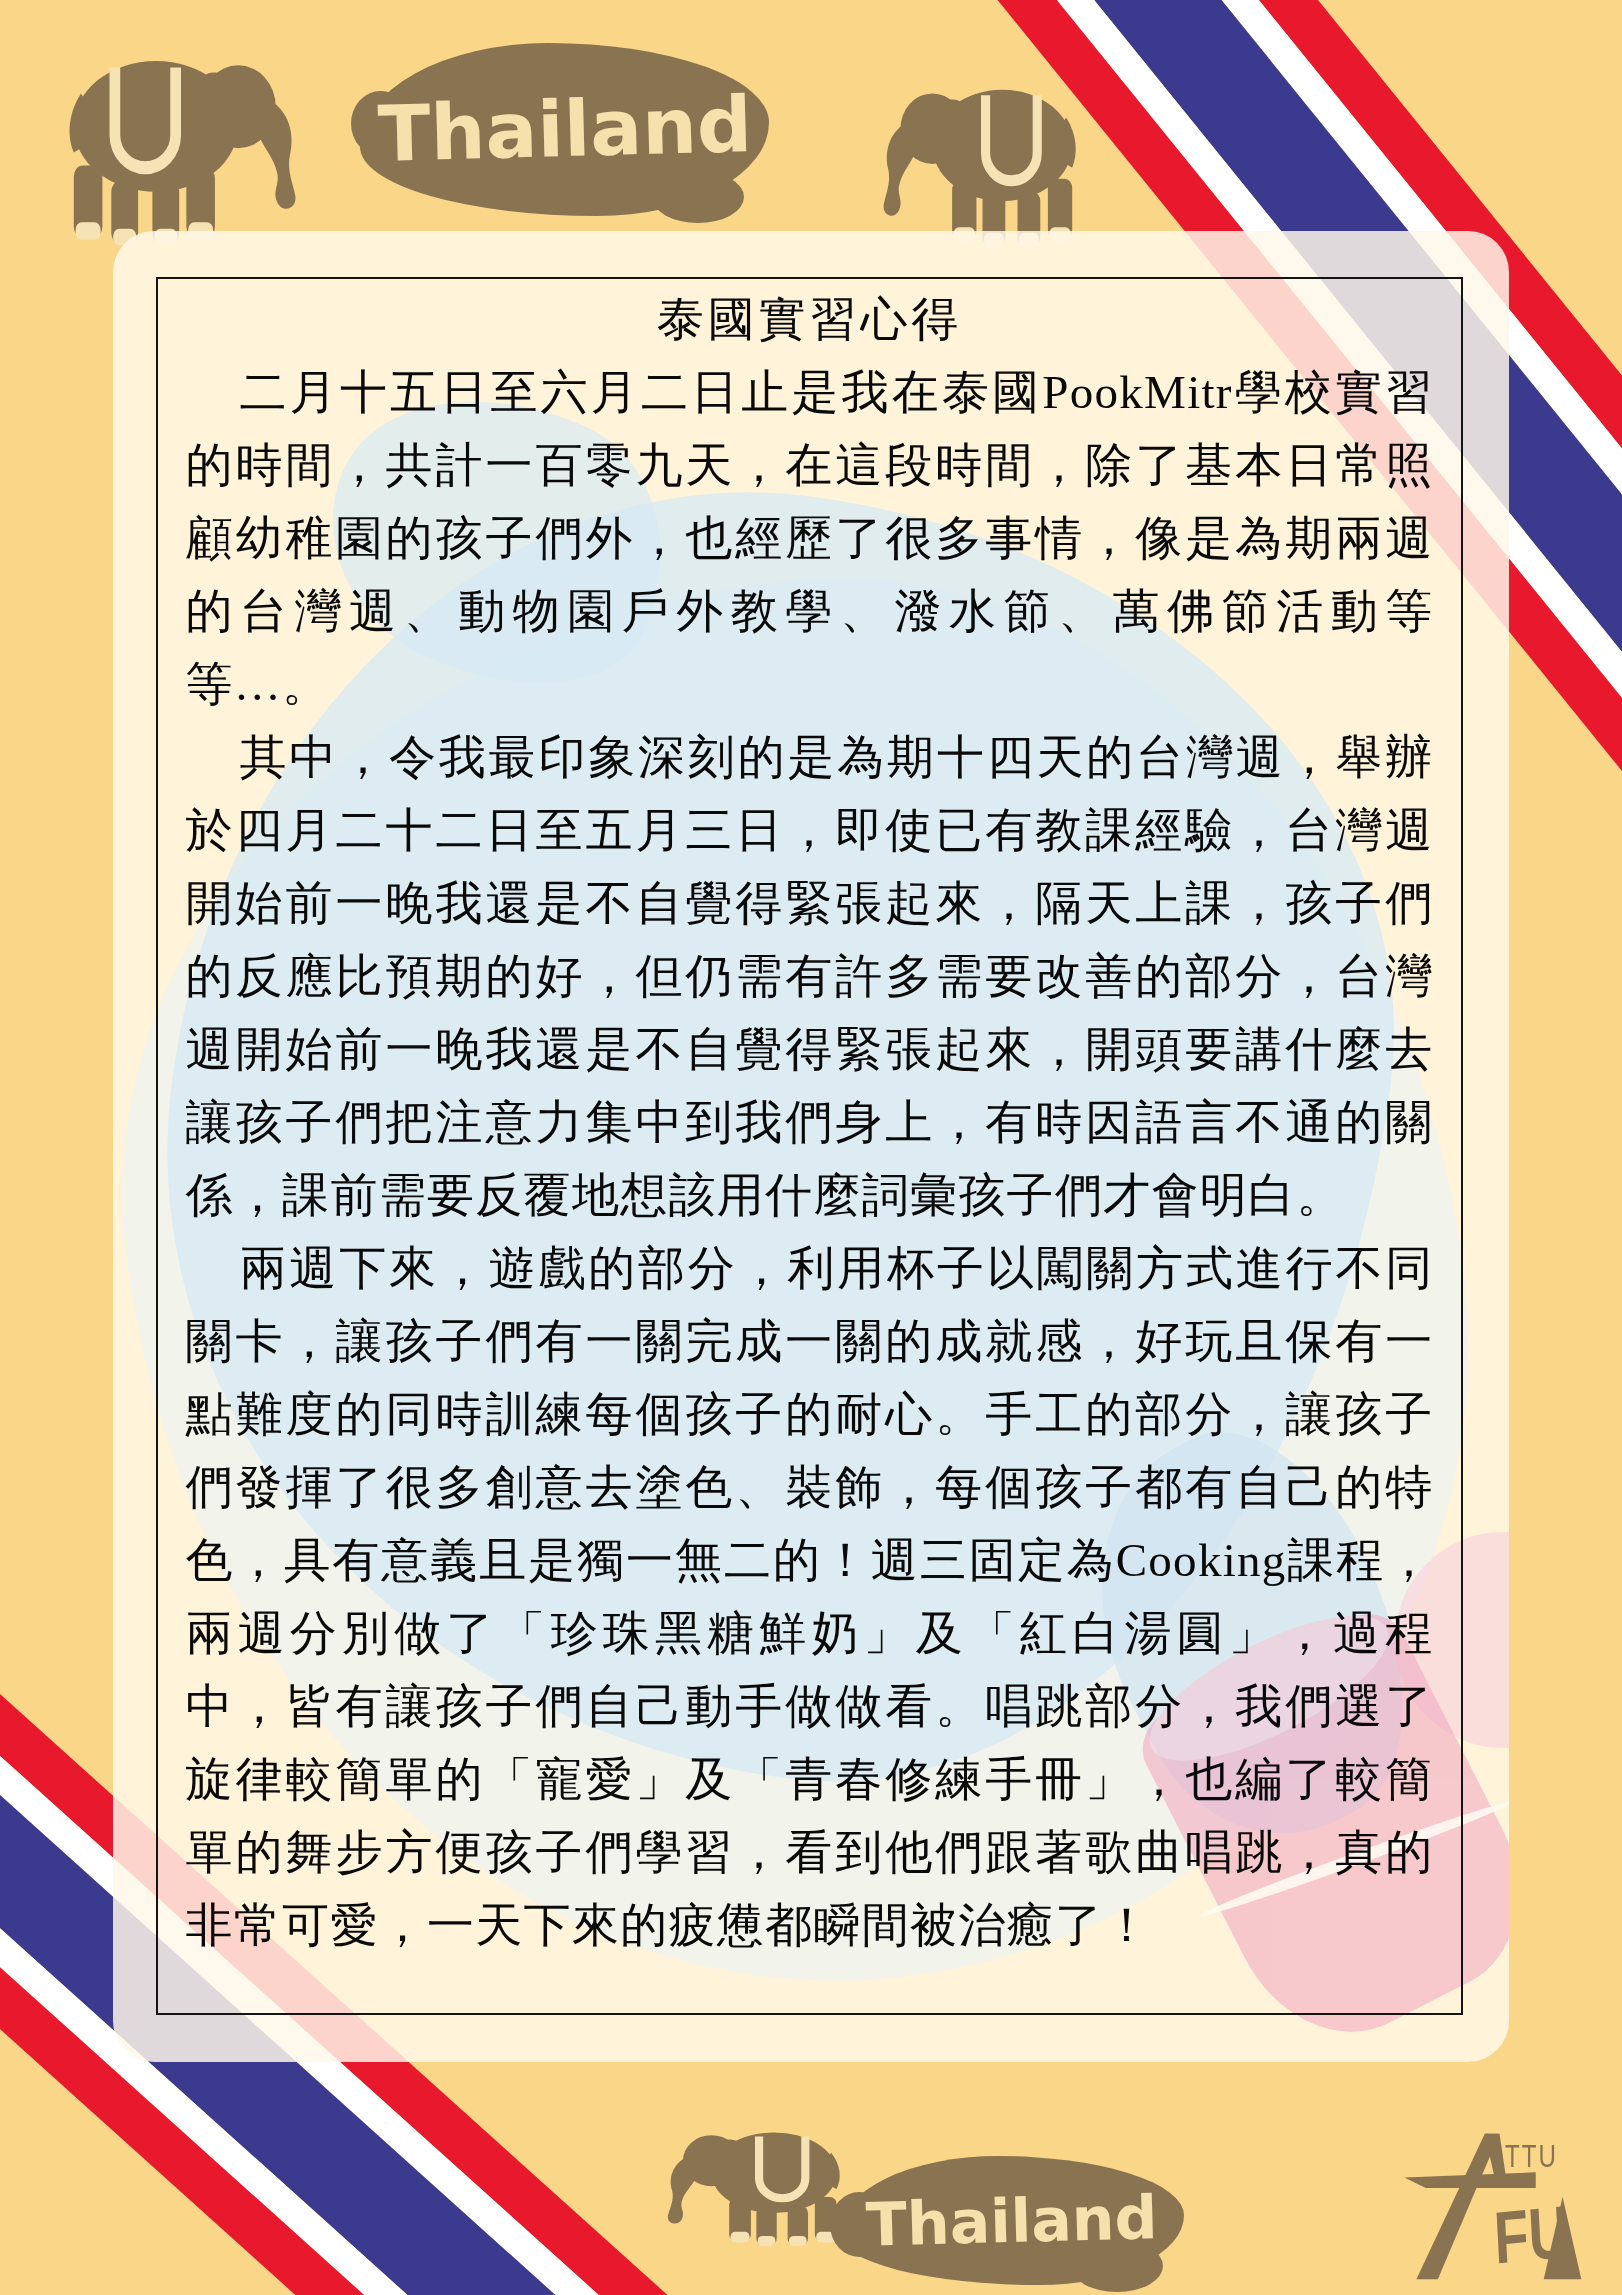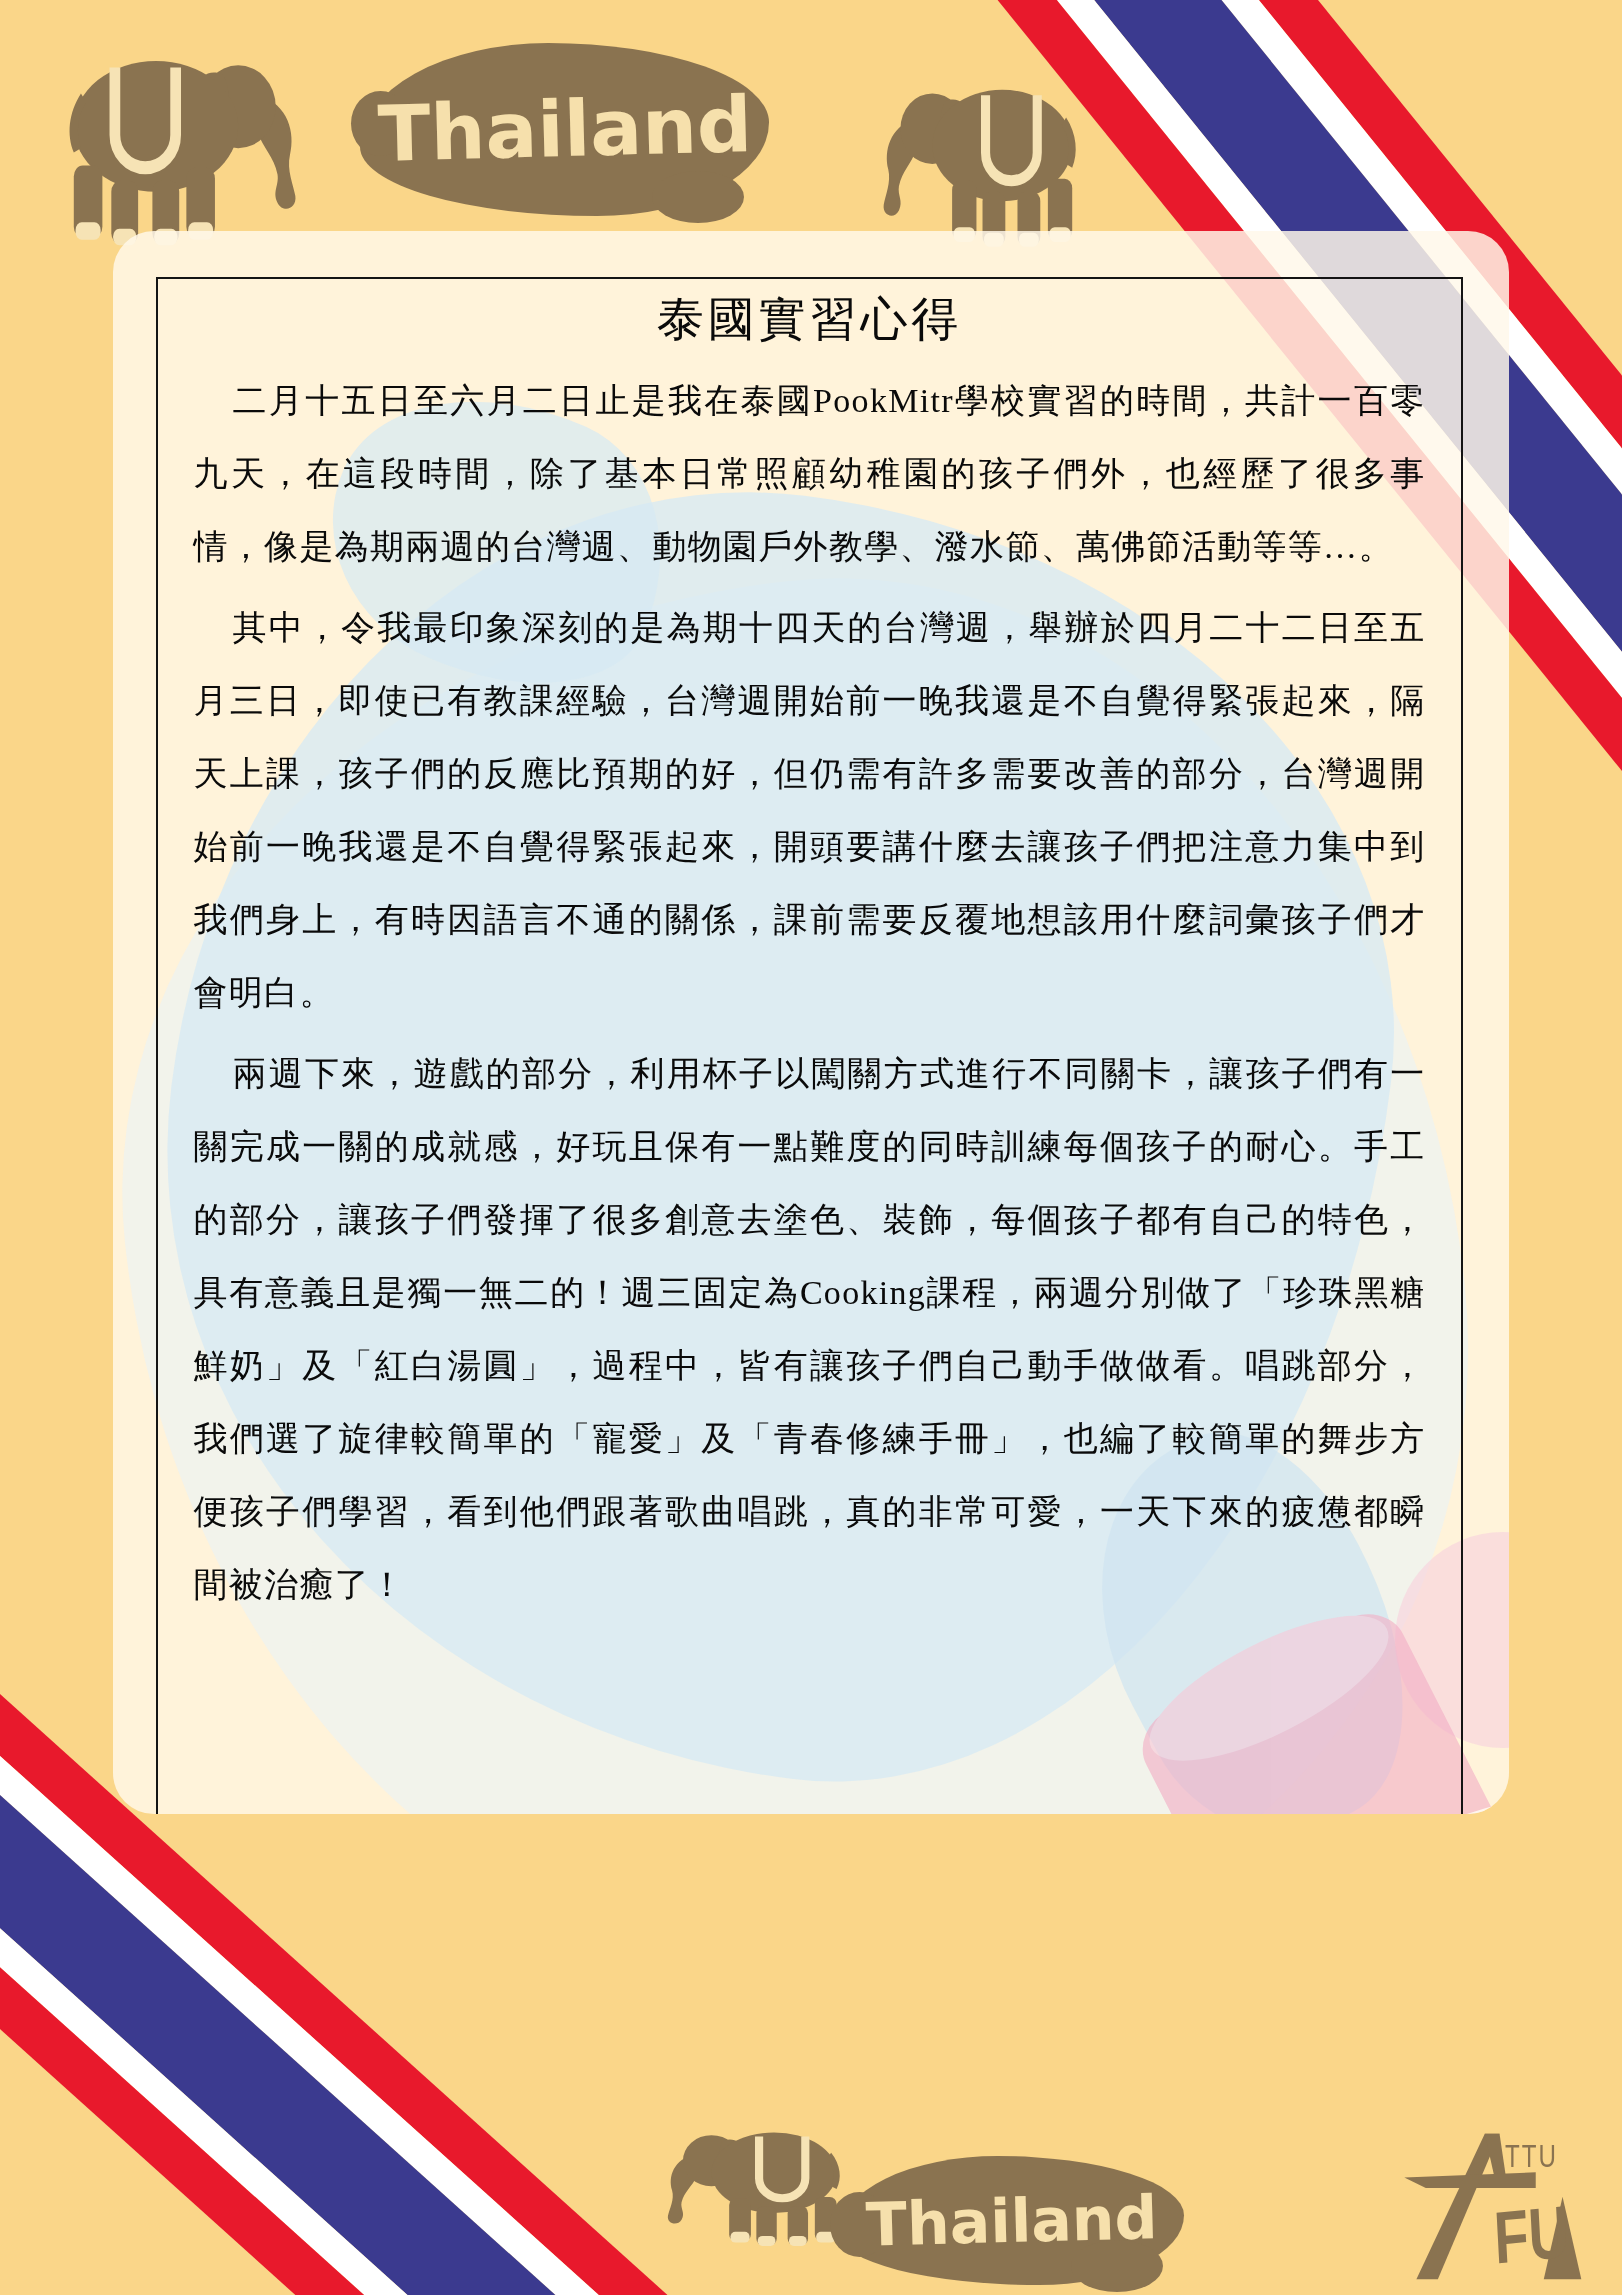--- a/index.html
+++ b/index.html
@@ -15,21 +15,21 @@
   
   .ribbon{position:absolute;width:3008px;display:flex;flex-direction:column;}
   .stripe-red{height:46px;background:#E8192C;}
   .stripe-white{height:29px;background:#FFFFFF;}
   .stripe-blue{height:99px;background:#3B3A8F;}
   .ribbon-tr{left:1318px;top:0;transform-origin:0 0;transform:rotate(51deg) translateX(-850px);}
   .ribbon-bl{left:0;top:1694px;transform-origin:0 0;transform:rotate(42deg) translateX(-1112px);}
 
   
   .card{
-    position:absolute;left:113px;top:231px;width:1396px;height:1583px;
+    position:absolute;left:113px;top:231px;width:1396px;height:1831px;
     background:rgba(255,248,233,0.84);
     border-radius:41px;
     overflow:hidden;
   }
 
   
   .splash-light{position:absolute;left:19.6px;top:353px;width:1328px;height:1400px;
     background:#E8F3FA;opacity:.55;border-radius:55% 45% 48% 52%/42% 55% 45% 58%;transform:rotate(-6deg);}
   .splash-main{position:absolute;left:57px;top:266px;width:1210px;height:1275px;
     background:#D6E9F4;opacity:.75;border-radius:46% 54% 42% 58%/52% 40% 60% 48%;transform:rotate(7deg);}
@@ -48,21 +48,21 @@
     background:rgba(255,255,255,0.9);border-radius:50%;transform:rotate(7deg);}
 
   
   .textbox{
     position:absolute;left:43px;top:46px;width:1307px;height:1738px;
     border:2.6px solid #141414;box-sizing:border-box;
     padding:3.9px 27.5px 0 27.5px;
     color:#0a0a0a;
   }
   .doc-title{font-size:47px;line-height:73px;text-align:center;letter-spacing:3.9px;}
-  .doc-p{margin:8px;font-size:34px;line-height:73px;letter-spacing:1.3px;
+  .doc-p{margin:0;font-size:47px;line-height:73px;letter-spacing:1.3px;
     text-align:justify;text-justify:inter-ideograph;text-indent:1.15em;}
 
   
   .deco{position:absolute;}
   .elephant-tl{left:47px;top:26px;width:268px;height:229px;transform:scaleX(-1);}
   .elephant-tr{left:867px;top:60px;width:228px;height:195px;}
   .elephant-b{left:653px;top:2111px;width:204px;height:141px;}
 
   .thai-logo{position:absolute;display:flex;align-items:center;justify-content:center;}
   .thailand-top{left:360px;top:43px;width:409px;height:173px;}

